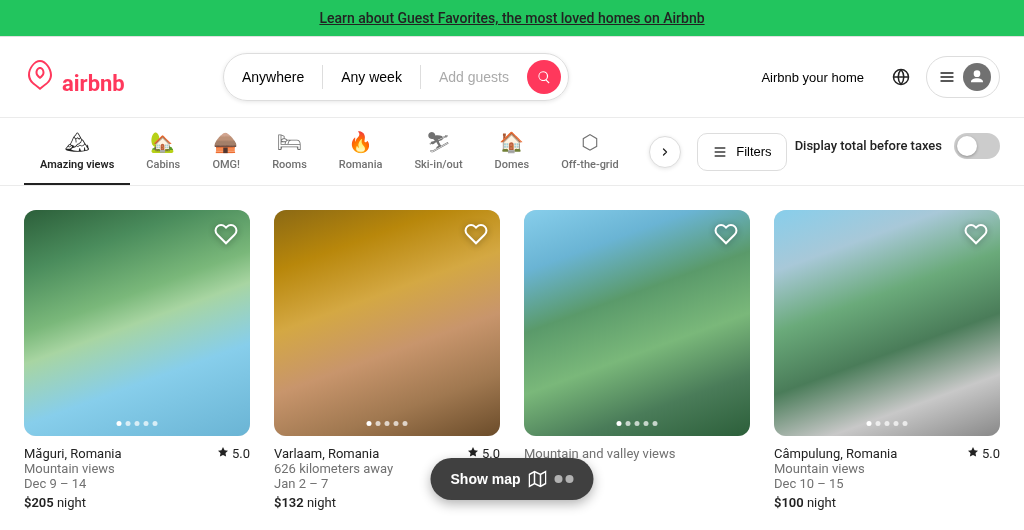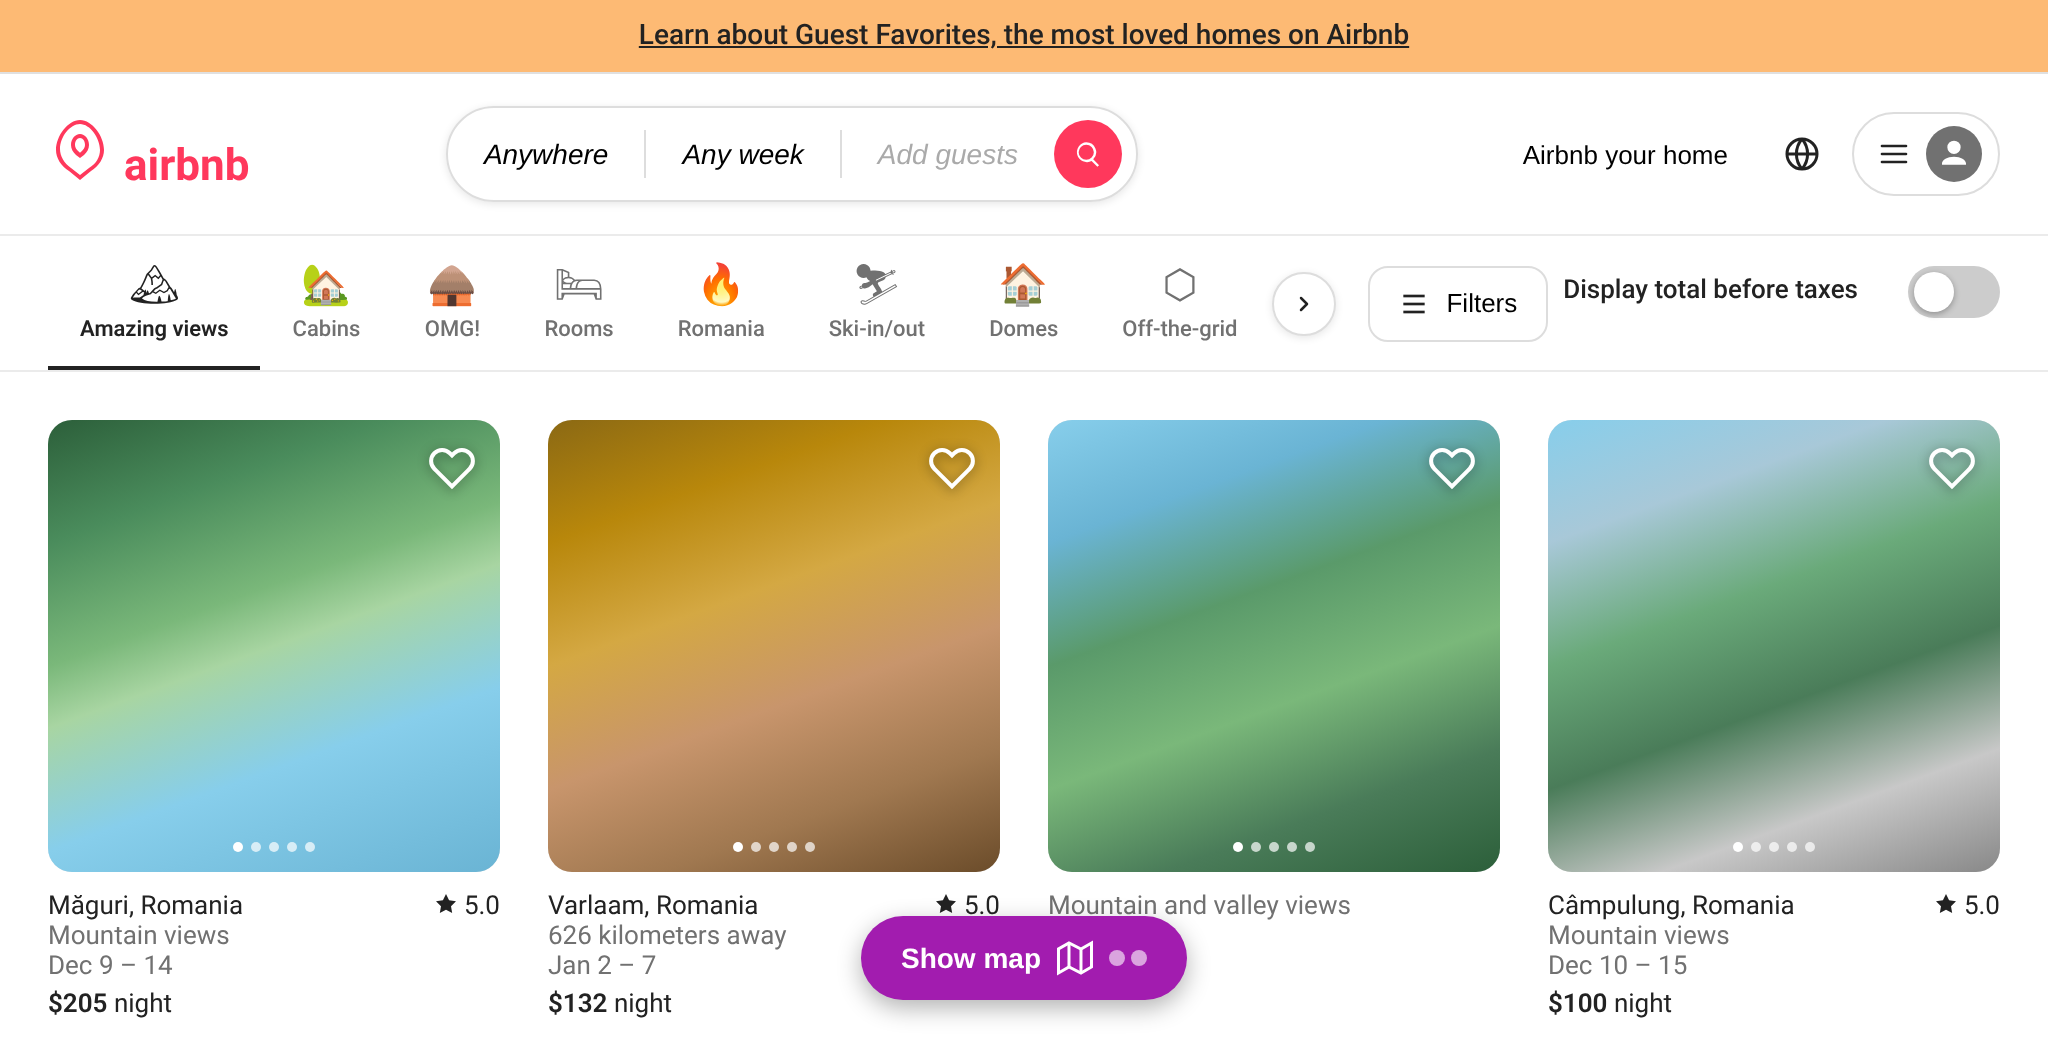--- a/index.html
+++ b/index.html
@@ -1,20 +1,20 @@
 <!DOCTYPE html>
 <html><head>
   <meta charset="utf-8">
   <style>
     * { box-sizing: border-box; margin: 0; padding: 0; }
     body { font-family: -apple-system, BlinkMacSystemFont, 'Segoe UI', Roboto, sans-serif; background: #fff; color: #222; width: 1024px; overflow-x: hidden; }
 
     
     .top-banner {
-      background: #fdba74;
+      background: #22c55e;
       text-align: center;
       padding: 10px;
       font-size: 14px;
       border-bottom: 1px solid #e0e0e0;
     }
     .top-banner a { text-decoration: underline; color: #222; font-weight: 500; }
 
     
     .header {
       display: flex;
@@ -54,21 +54,20 @@
     }
     .search-btn {
       padding: 0 18px;
       font-size: 14px;
       font-weight: 500;
       background: none;
       border: none;
       cursor: pointer;
       height: 100%;
       white-space: nowrap;
-      font-style: italic;
     }
     .search-divider { width: 1px; height: 24px; background: #ddd; }
     .search-submit {
       background: #FF385C;
       border: none;
       border-radius: 50%;
       width: 34px;
       height: 34px;
       display: flex;
       align-items: center;
@@ -191,21 +190,21 @@
       border-radius: 10px;
       padding: 10px 14px;
       font-size: 13px;
       font-weight: 500;
       cursor: pointer;
       background: white;
     }
     .total-toggle {
       display: flex;
       align-items: center;
-      gap: 25px;
+      gap: 12px;
       font-size: 13px;
       font-weight: 500;
       white-space: nowrap;
     }
     .toggle-switch {
       width: 46px;
       height: 26px;
       background: #b0b0b0;
       border-radius: 13px;
       position: relative;
@@ -294,21 +293,21 @@
     .card-dates { font-size: 13px; color: #717171; }
     .card-price { font-size: 13px; margin-top: 4px; }
     .card-price strong { font-weight: 600; }
 
     
     .show-map {
       position: fixed;
       bottom: 30px;
       left: 50%;
       transform: translateX(-50%);
-      background: #a21caf;
+      background: #404040;
       color: white;
       border: none;
       border-radius: 24px;
       padding: 12px 20px;
       font-size: 14px;
       font-weight: 600;
       cursor: pointer;
       display: flex;
       align-items: center;
       gap: 8px;

